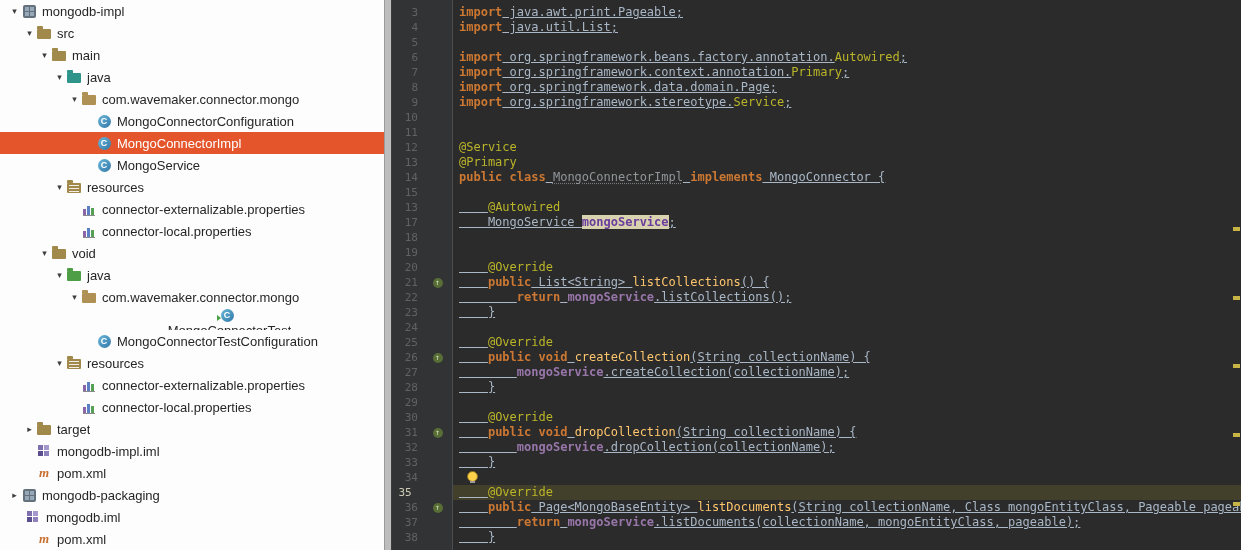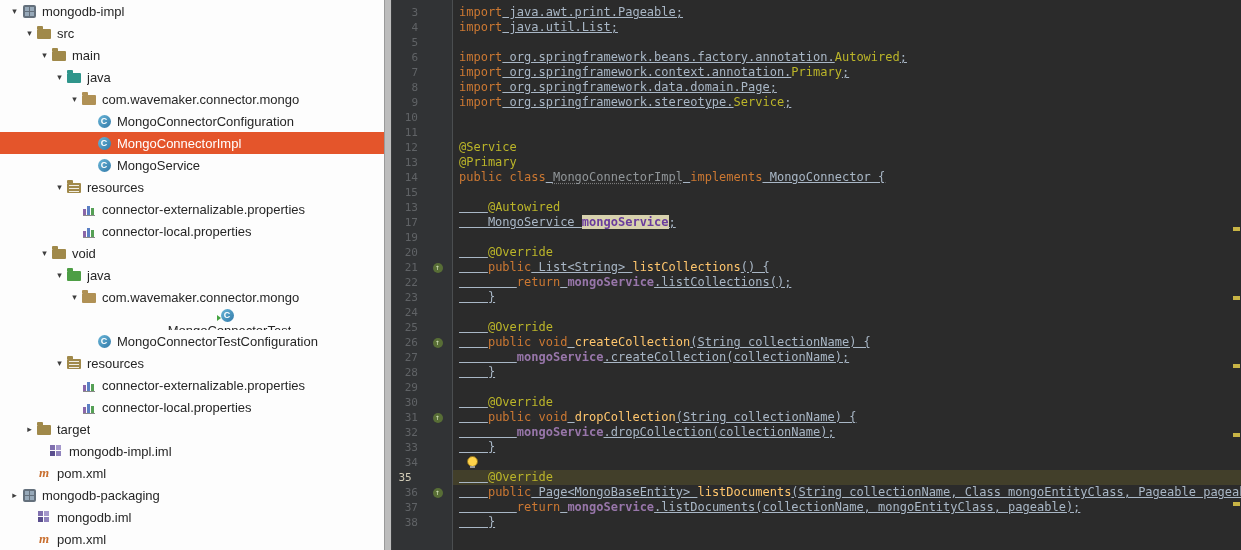--- a/index.html
+++ b/index.html
@@ -33,21 +33,21 @@
   .splitter{width:6px;height:550px;background:#bdbdbd;border-left:1px solid #9a9a9a;border-right:1px solid #3a3c3e;flex:none;}
   
   .editor{flex:1;height:550px;background:#2b2b2b;position:relative;overflow:hidden;}
   .lines{position:absolute;left:0;top:0;right:0;bottom:0;padding-top:5px;background:linear-gradient(90deg,#313335 0,#313335 60px,#4b4e50 60px,#4b4e50 61px,#2b2b2b 61px);}
   .cline{display:flex;height:15px;line-height:15px;font-family:"DejaVu Sans Mono",monospace;font-size:12px;white-space:pre;}
   .lnum{width:26px;flex:none;text-align:right;padding-right:4px;color:#606366;font-size:11px;}
   .gcol{width:31px;flex:none;display:flex;align-items:center;justify-content:center;}
   .ctext{flex:1 1 auto;min-width:0;overflow:hidden;padding-left:6px;color:#a9b7c6;}
   .cur .ctext{background:#423f2a;}
   .cur .lnum{color:#d0cbb6;text-align:center;}
-  .s-kw{color:#cc7832;font-weight:normal;}
+  .s-kw{color:#cc7832;font-weight:bold;}
   .s-ann{color:#bbb529;}
   .s-txt{color:#a9b7c6;text-decoration:underline;}
   .s-decl{color:#ffc66d;}
   .s-field{color:#9876aa;font-weight:bold;}
   .s-fhl{color:#6a3c9d;font-weight:bold;background:#d8d2ae;}
   .s-dim{color:#919699;text-decoration:underline dotted #7a7a7a;text-underline-offset:2px;}
   .ovr{display:inline-block;width:10px;height:10px;border-radius:50%;background:#586e36;color:#d6e4bc;font-size:8px;line-height:10px;text-align:center;}
   .bulb{display:inline-block;width:9px;height:9px;border-radius:50%;background:#ffd24a;border:1px solid #8a6d1d;margin:1px 0 0 8px;vertical-align:top;position:relative;}
   .bulb::after{content:"";position:absolute;left:2px;top:9px;width:5px;height:2px;background:#9a9a9a;}
   .mark{position:absolute;right:1px;width:7px;height:4px;background:#c8b445;}
@@ -190,42 +190,42 @@
         </span>
         <span class="tlabel">connector-local.properties</span>
       </div>
       <div class="trow" style="padding-left: 23px;">
         <span class="chev">▸</span>
         <span class="ticon">
           <span class="i-folder"></span>
         </span>
         <span class="tlabel">target</span>
       </div>
-      <div class="trow" style="padding-left: 35px;">
+      <div class="trow" style="padding-left: 23px;">
         <span class="chev"></span>
         <span class="ticon">
           <span class="i-iml"></span>
         </span>
         <span class="tlabel">mongodb-impl.iml</span>
       </div>
       <div class="trow" style="padding-left: 23px;">
         <span class="chev"></span>
         <span class="ticon">
           <span class="i-maven"></span>
         </span>
         <span class="tlabel">pom.xml</span>
       </div>
       <div class="trow" style="padding-left: 8px;">
         <span class="chev">▸</span>
         <span class="ticon">
           <span class="i-module"></span>
         </span>
         <span class="tlabel bold">mongodb-packaging</span>
       </div>
-      <div class="trow" style="padding-left: 23px;">
+      <div class="trow" style="padding-left: 12px;">
         <span class="chev"></span>
         <span class="ticon">
           <span class="i-iml"></span>
         </span>
         <span class="tlabel">mongodb.iml</span>
       </div>
       <div class="trow" style="padding-left: 23px;">
         <span class="chev"></span>
         <span class="ticon">
           <span class="i-maven"></span>
@@ -244,20 +244,21 @@
         <div class="cline"><span class="lnum">8</span><span class="gcol"></span><span class="ctext"><span class="s-kw">import</span><span class="s-txt"> org.springframework.data.domain.Page;</span></span></div>
         <div class="cline"><span class="lnum">9</span><span class="gcol"></span><span class="ctext"><span class="s-kw">import</span><span class="s-txt"> org.springframework.stereotype.</span><span class="s-ann">Service</span><span class="s-txt">;</span></span></div>
         <div class="cline"><span class="lnum">10</span><span class="gcol"></span><span class="ctext"></span></div>
         <div class="cline"><span class="lnum">11</span><span class="gcol"></span><span class="ctext"></span></div>
         <div class="cline"><span class="lnum">12</span><span class="gcol"></span><span class="ctext"><span class="s-ann">@Service</span></span></div>
         <div class="cline"><span class="lnum">13</span><span class="gcol"></span><span class="ctext"><span class="s-ann">@Primary</span></span></div>
         <div class="cline"><span class="lnum">14</span><span class="gcol"></span><span class="ctext"><span class="s-kw">public class</span><span class="s-txt"> </span><span class="s-dim">MongoConnectorImpl</span><span class="s-txt"> </span><span class="s-kw">implements</span><span class="s-txt"> MongoConnector {</span></span></div>
         <div class="cline"><span class="lnum">15</span><span class="gcol"></span><span class="ctext"></span></div>
         <div class="cline"><span class="lnum">13</span><span class="gcol"></span><span class="ctext"><span class="s-txt">    </span><span class="s-ann">@Autowired</span></span></div>
         <div class="cline"><span class="lnum">17</span><span class="gcol"></span><span class="ctext"><span class="s-txt">    MongoService </span><span class="s-fhl">mongoService</span><span class="s-txt">;</span></span></div>
+        <div class="cline"><span class="lnum">18</span><span class="gcol"></span><span class="ctext"></span></div>
         <div class="cline"><span class="lnum">19</span><span class="gcol"></span><span class="ctext"></span></div>
         <div class="cline"><span class="lnum">20</span><span class="gcol"></span><span class="ctext"><span class="s-txt">    </span><span class="s-ann">@Override</span></span></div>
         <div class="cline"><span class="lnum">21</span><span class="gcol"><span class="ovr">↑</span></span><span class="ctext"><span class="s-txt">    </span><span class="s-kw">public</span><span class="s-txt"> List&lt;String&gt; </span><span class="s-decl">listCollections</span><span class="s-txt">() {</span></span></div>
         <div class="cline"><span class="lnum">22</span><span class="gcol"></span><span class="ctext"><span class="s-txt">        </span><span class="s-kw">return</span><span class="s-txt"> </span><span class="s-field">mongoService</span><span class="s-txt">.listCollections();</span></span></div>
         <div class="cline"><span class="lnum">23</span><span class="gcol"></span><span class="ctext"><span class="s-txt">    }</span></span></div>
         <div class="cline"><span class="lnum">24</span><span class="gcol"></span><span class="ctext"></span></div>
         <div class="cline"><span class="lnum">25</span><span class="gcol"></span><span class="ctext"><span class="s-txt">    </span><span class="s-ann">@Override</span></span></div>
         <div class="cline"><span class="lnum">26</span><span class="gcol"><span class="ovr">↑</span></span><span class="ctext"><span class="s-txt">    </span><span class="s-kw">public void</span><span class="s-txt"> </span><span class="s-decl">createCollection</span><span class="s-txt">(String collectionName) {</span></span></div>
         <div class="cline"><span class="lnum">27</span><span class="gcol"></span><span class="ctext"><span class="s-txt">        </span><span class="s-field">mongoService</span><span class="s-txt">.createCollection(collectionName);</span></span></div>
         <div class="cline"><span class="lnum">28</span><span class="gcol"></span><span class="ctext"><span class="s-txt">    }</span></span></div>

